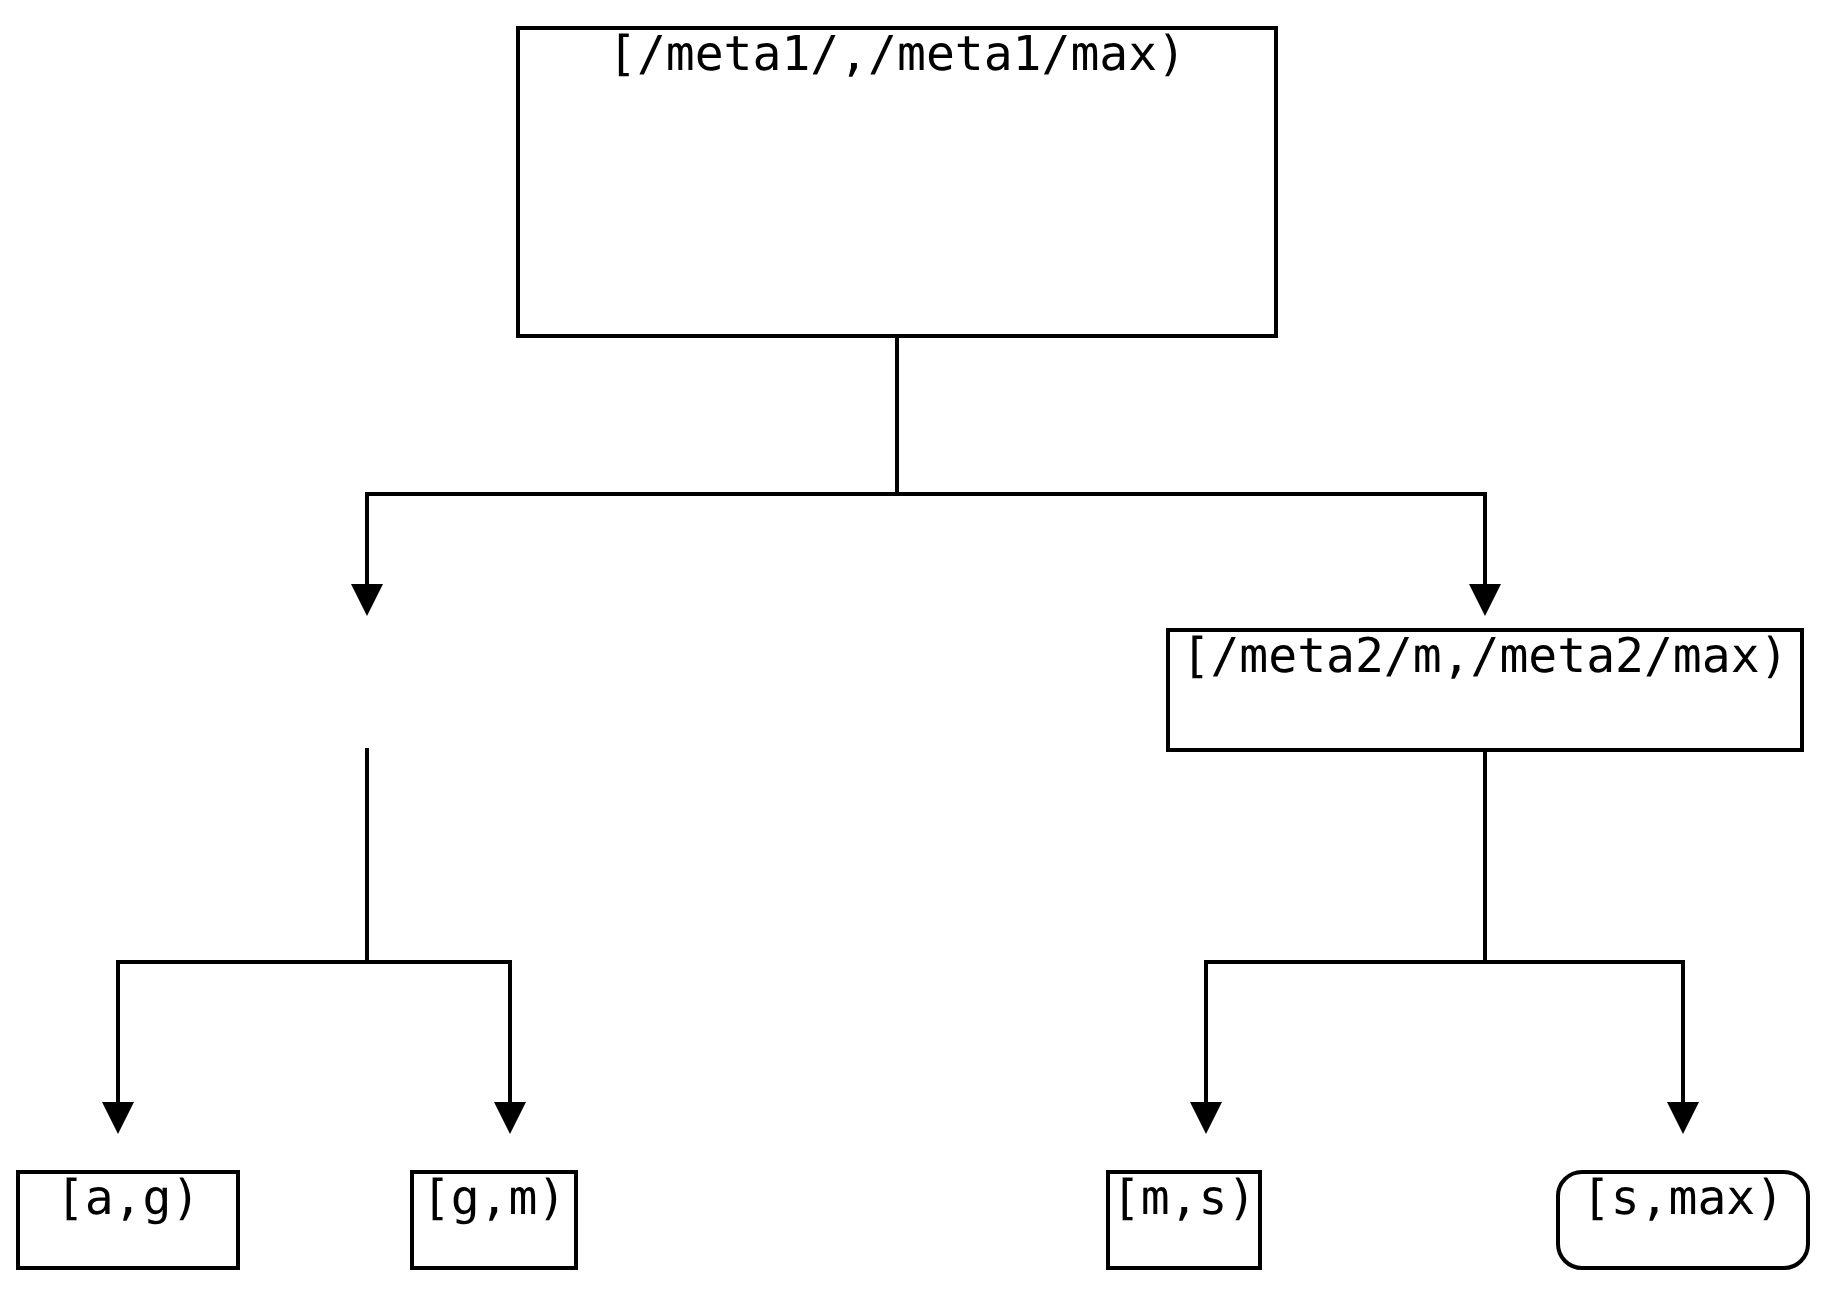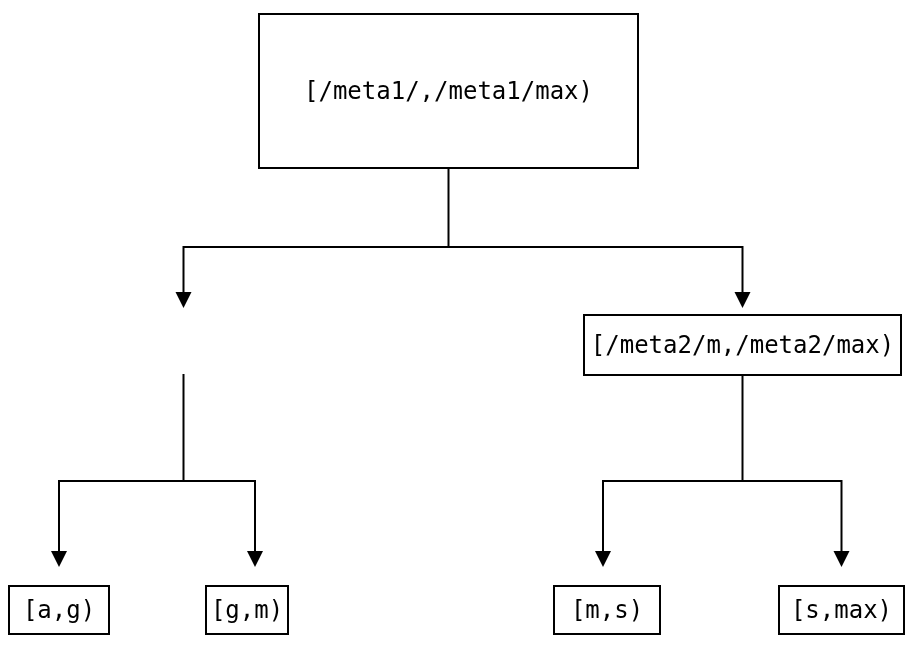--- a/index.html
+++ b/index.html
@@ -32,33 +32,32 @@
     fill: #000000;
     stroke: none;
   }
   .node {
     position: absolute;
     box-sizing: border-box;
     border: 2px solid #000000;
     background: #ffffff;
     color: #000000;
     display: flex;
-    align-items: center;
     justify-content: center;
     font-size: 24px;
     line-height: 1;
     white-space: nowrap;
   }
   #node-root   { left: 258px; top: 13px;  width: 381px; height: 156px; }
   #node-left   { left: 22px;  top: 325px; width: 323px; height: 49px; }
   #node-right  { left: 583px; top: 314px; width: 319px; height: 62px; }
-  #node-leaf-ag   { left: 8px;   top: 585px; width: 102px; height: 50px; }
+  #node-leaf-ag   { left: 8px;   top: 585px; width: 112px; height: 50px; }
   #node-leaf-gm   { left: 205px; top: 585px; width: 84px; height: 50px; }
-  #node-leaf-ms   { left: 553px; top: 585px; width: 108px; height: 50px; }
-  #node-leaf-smax { left: 778px; top: 585px; width: 127px; height: 50px; }
+  #node-leaf-ms   { left: 553px; top: 585px; width: 78px; height: 50px; }
+  #node-leaf-smax { left: 778px; top: 585px; width: 127px; height: 50px; border-radius: 13px; }
 </style>
 </head>
 <body>
 
 <div class="canvas">
 
   <svg class="edges" viewBox="0 0 912 652" xmlns="http://www.w3.org/2000/svg">
 
     <g>
       <path class="edge-line" d="M448.5,169 L448.5,247"></path>

